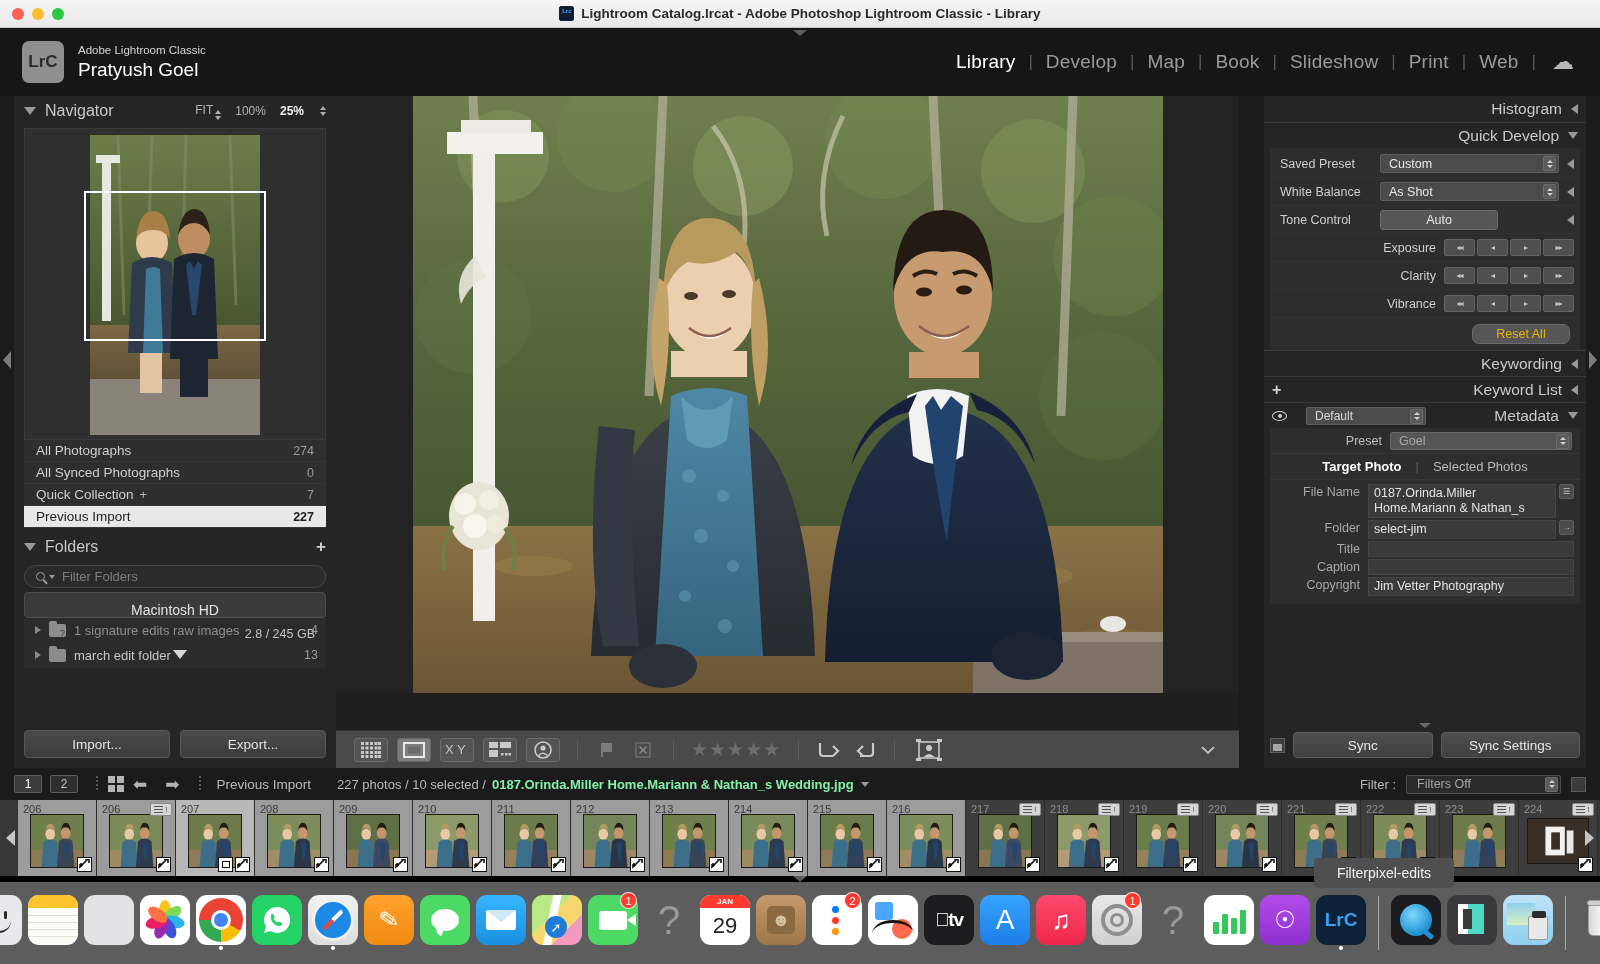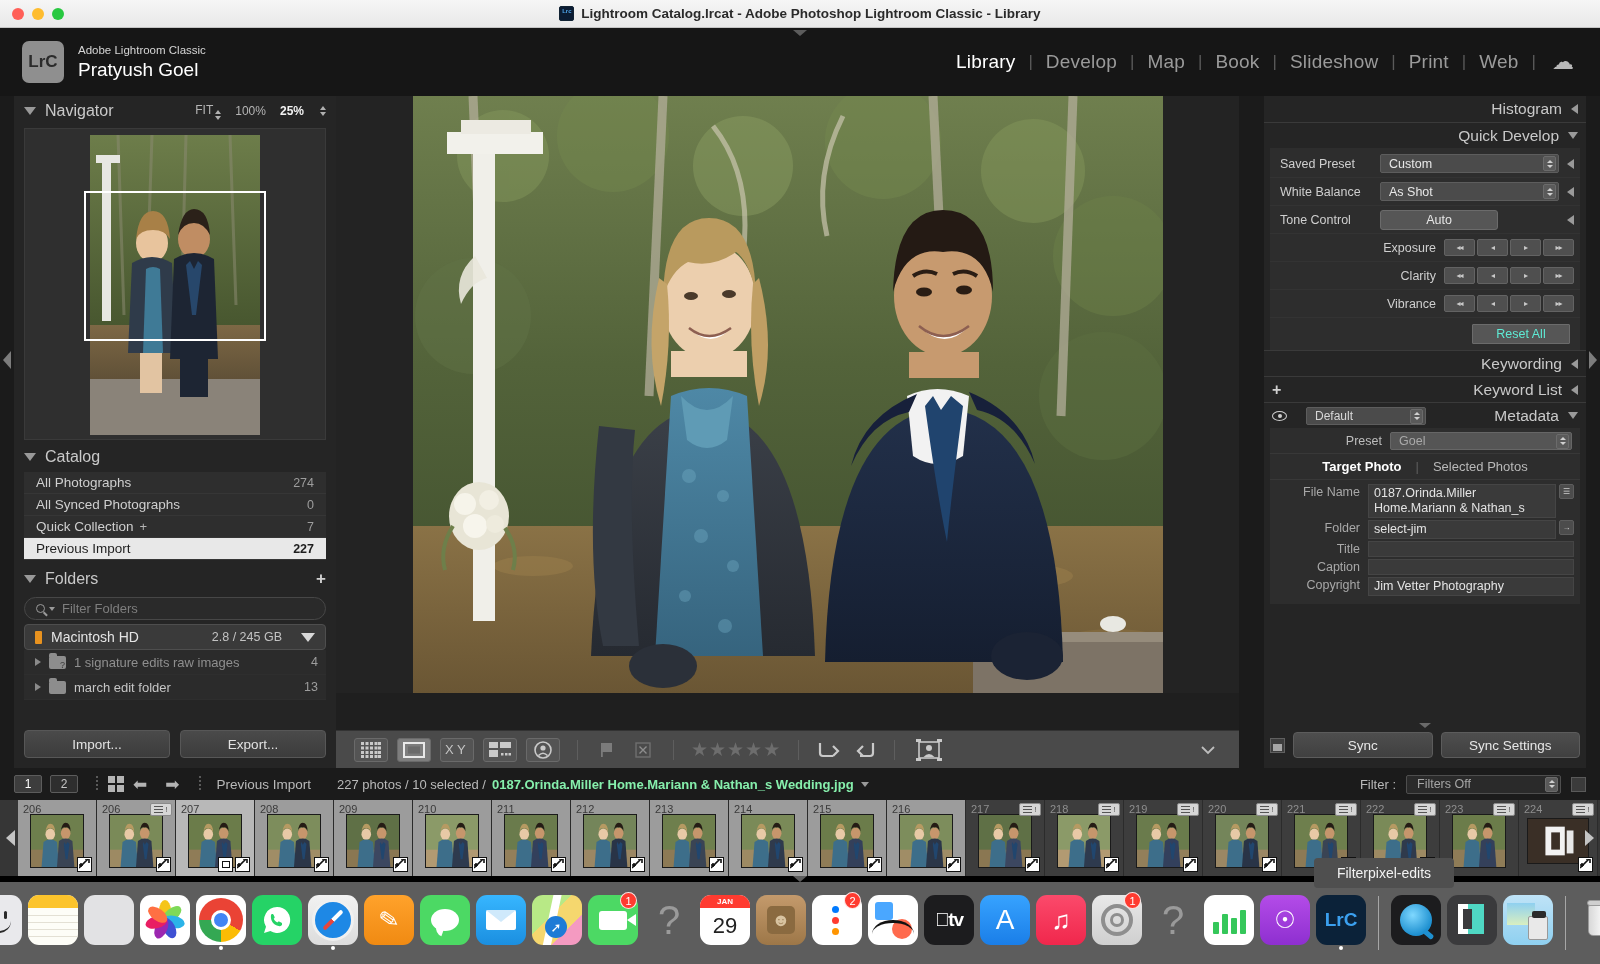--- a/index.html
+++ b/index.html
@@ -148,21 +148,21 @@
   .mag-caret {
     width: 0; height: 0; border-left: 3px solid transparent;
     border-right: 3px solid transparent; border-top: 4px solid #9a9a9a;
     margin-left: -3px;
   }
   .ff-placeholder { font-size: 13px; color: #7e7e7e; }
 
   .volume-row {
     margin: 0 10px; height: 26px; background: #3a3a3a;
     border: 1px solid #4e4e4e; border-radius: 4px;
-    display: flex; align-items: center; padding: 0 10px; gap: 9px;
+    display: flex; align-items: center; padding: 0 10px; gap: 9px; flex-direction: column;
   }
   .vol-led { width: 7px; height: 13px; background: #e8921f; border-radius: 1px; }
   .vol-name { font-size: 14px; color: #e4e4e4; }
   .vol-space { margin-left: auto; font-size: 12.5px; color: #c3c3c3; }
   .vol-caret {
     width: 0; height: 0; border-left: 7px solid transparent;
     border-right: 7px solid transparent; border-top: 9px solid #d8d8d8;
     margin-left: 10px;
   }
   .folder-row {
@@ -275,21 +275,21 @@
     display: flex; align-items: center; justify-content: center; cursor: pointer;
   }
   .arrow-group { display: flex; gap: 2px; }
   .ag-btn {
     width: 31px; height: 17px; background: #4f4f4f; border: 1px solid #636363;
     border-radius: 2px; display: flex; align-items: center; justify-content: center;
     color: #c9c9c9; font-size: 8px; letter-spacing: -1px; cursor: pointer;
   }
   .reset-all {
     width: 98px; height: 20px; background: #565656; border: 1px solid #6b6b6b;
-    border-radius: 1px; color: #5eead4; font-size: 12.5px;
+    border-radius: 7px; color: #eab308; font-size: 12.5px;
     display: flex; align-items: center; justify-content: center;
     margin: 6px 10px 0 auto; cursor: pointer;
   }
   .eye {
     width: 15px; height: 10px; border: 1.6px solid #cfcfcf; border-radius: 50% 50%;
     display: flex; align-items: center; justify-content: center;
   }
   .eye i { width: 4px; height: 4px; background: #cfcfcf; border-radius: 50%; }
   .md-select {
     width: 120px; height: 18px; background: #4b4b4b; border: 1px solid #5d5d5d;
@@ -688,24 +688,20 @@
           <rect x="50" y="218" width="22" height="40" fill="#e2c4a2"></rect>
           <ellipse cx="104" cy="104" rx="16" ry="19" fill="#c08d63"></ellipse>
           <path d="M88 100 q4 -26 16 -26 q14 0 16 26 q-6 -12 -16 -12 q-11 0 -16 12z" fill="#2b2119"></path>
           <path d="M84 124 q20 -12 40 0 l4 100 l-48 0z" fill="#1d2533"></path>
           <path d="M100 126 l4 8 l4 -8 l4 4 l-6 50 l-4 0 l-6 -50z" fill="#27476b"></path>
           <rect x="90" y="224" width="28" height="38" fill="#1d2533"></rect>
         </svg>
         <div class="nav-crop"></div>
       </div>
 
-      <div class="panel-head" style="margin-top:2px;">
-        <span class="tri"></span>
-        <span>Catalog</span>
-      </div>
       <div class="catalog-list">
         <div class="cat-row">
           <span>All Photographs</span>
           <span class="count">274</span>
         </div>
         <div class="cat-row">
           <span>All Synced Photographs</span>
           <span class="count">0</span>
         </div>
         <div class="cat-row">

